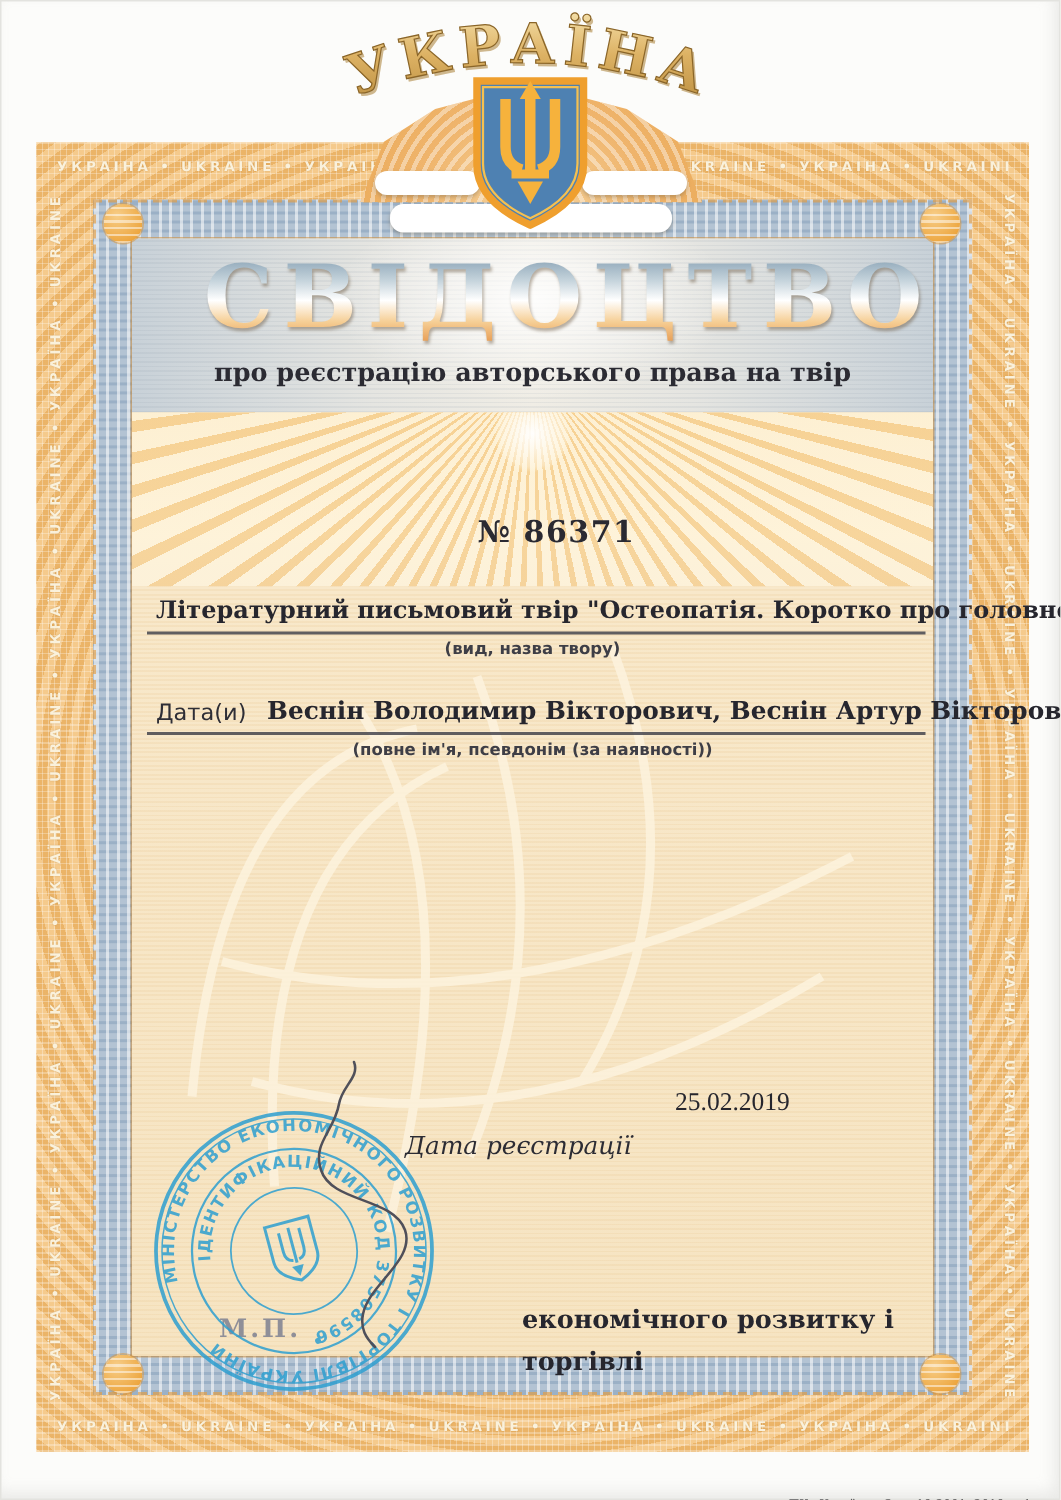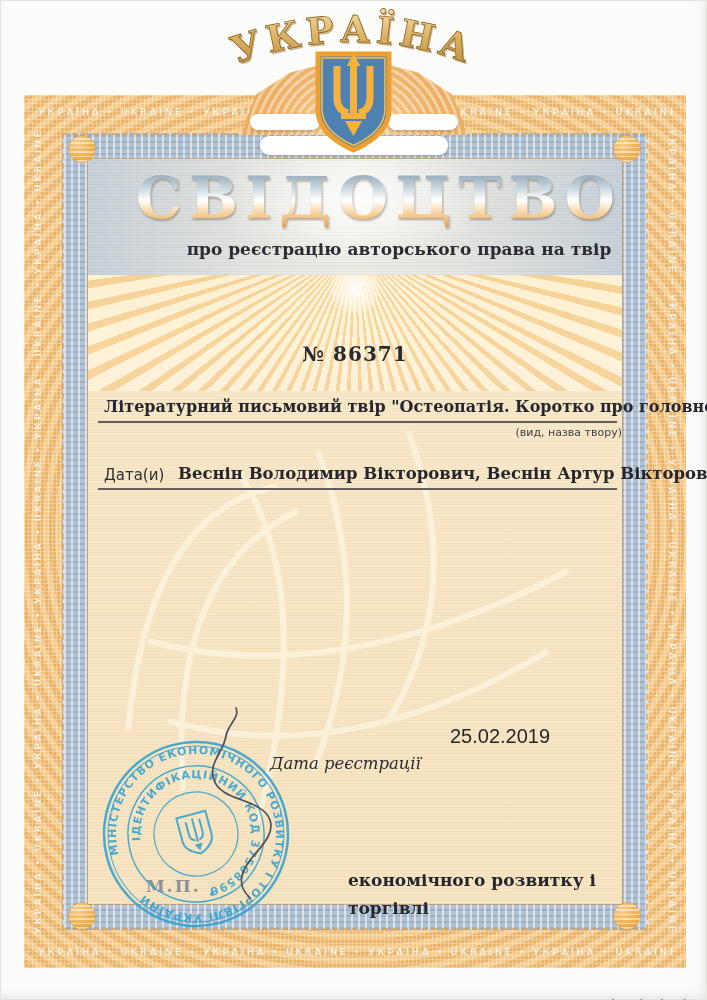--- a/index.html
+++ b/index.html
@@ -58,40 +58,40 @@
       repeating-linear-gradient(0deg, rgba(230,193,136,.18) 0 1px, rgba(0,0,0,0) 1px 3px),
       linear-gradient(180deg,#f8e8ca,#f6e4c2);}
   .wire-svg{position:absolute;left:0;top:232px;width:534px;height:513px;}
 
   .big-title{position:absolute;top:8px;left:0;width:534px;text-align:right;
     font-weight:bold;font-size:58px;letter-spacing:7px;line-height:1.1;
     background:linear-gradient(180deg,#7b97ac 0%,#c7d5dd 32%,#ffffff 52%,#f6cf96 74%,#e49347 100%);
     -webkit-background-clip:text;background-clip:text;color:transparent;
     filter:drop-shadow(1.5px 2px 1px rgba(105,85,60,.45));}
   .subtitle{position:absolute;top:80px;left:0;width:534px;text-align:center;
-    font-weight:bold;font-size:17px;color:#2b2b33;padding-left:44px;}
+    font-weight:bold;font-size:17px;color:#2b2b33;}
   .cert-number{position:absolute;top:183px;left:0;width:534px;text-align:center;
-    font-weight:bold;font-size:20px;color:#2a2a32;letter-spacing:1px;}
+    font-weight:bold;font-size:20px;color:#2a2a32;letter-spacing:1px;padding-left:16px;}
 
   .field-value{position:absolute;font-weight:bold;font-size:16px;color:#26262e;white-space:nowrap;}
   .work-value{top:238px;left:16px;}
   .rule{position:absolute;height:1.5px;background:#45454d;opacity:.85;}
   .rule-work{top:262px;left:10px;right:5px;}
-  .caption{position:absolute;left:0;width:534px;text-align:right;
-    font-family:"DejaVu Sans",sans-serif;font-size:11px;color:#3e3e46;}
+  .caption{position:absolute;left:0;width:534px;text-align:center;
+    font-family:"DejaVu Sans",sans-serif;font-size:11px;color:#3e3e46;font-weight:bold;}
   .work-caption{top:267px;}
   .authors-label{position:absolute;top:307px;left:16px;font-family:"DejaVu Sans",sans-serif;
     font-size:15px;color:#2e2e36;}
   .authors-value{top:305px;left:90px;font-size:16.5px;}
   .rule-authors{top:329px;left:10px;right:5px;}
   .authors-caption{top:334px;}
 
   .date-label{position:absolute;top:567px;left:182px;font-style:italic;font-size:16.5px;color:#2c2c34;margin-top:28px;}
-  .date-value{position:absolute;top:566px;left:362px;font-family:Liberation Sans, sans-serif;
-    font-size:20px;color:#26262e;}
+  .date-value{position:absolute;top:566px;left:362px;font-family:Liberation Serif, serif;
+    font-size:17px;color:#26262e;}
 
   .sig-block{position:absolute;left:260px;top:652px;width:274px;
     font-weight:bold;font-size:17px;line-height:1.64;color:#26262e;white-space:pre-wrap;}
 
   
   .bump{position:absolute;left:240px;top:57px;width:228px;height:78px;z-index:5;
     background-image:
       repeating-radial-gradient(circle at 50% 115%, rgba(255,255,255,.4) 0 3px, rgba(255,255,255,0) 3px 7px),
       radial-gradient(circle at 50% 110%, #f7d7a2 0%, #efb46c 55%, #e9a854 100%);
     clip-path:polygon(0 100%, 7% 48%, 22% 20%, 38% 8%, 50% 4%, 62% 8%, 78% 20%, 93% 48%, 100% 100%);}
@@ -183,20 +183,21 @@
     <div class="subtitle">про реєстрацію авторського права на твір</div>
     <div class="cert-number">№ 86371</div>
 
     <div class="field-value work-value">Літературний письмовий твір "Остеопатія. Коротко про головне"</div>
     <div class="rule rule-work"></div>
     <div class="caption work-caption">(вид, назва твору)</div>
 
     <div class="authors-label">Дата(и)</div>
     <div class="field-value authors-value">Веснін Володимир Вікторович, Веснін Артур Вікторович</div>
     <div class="rule rule-authors"></div>
+    <div class="caption authors-caption">(повне ім'я, псевдонім (за наявності))</div>
 
     <div class="date-label">Дата реєстрації</div>
     <div class="date-value">25.02.2019</div>
 
     <div class="sig-block">
       <div>економічного розвитку і торгівлі</div>
       
     </div>
   </div>
 

